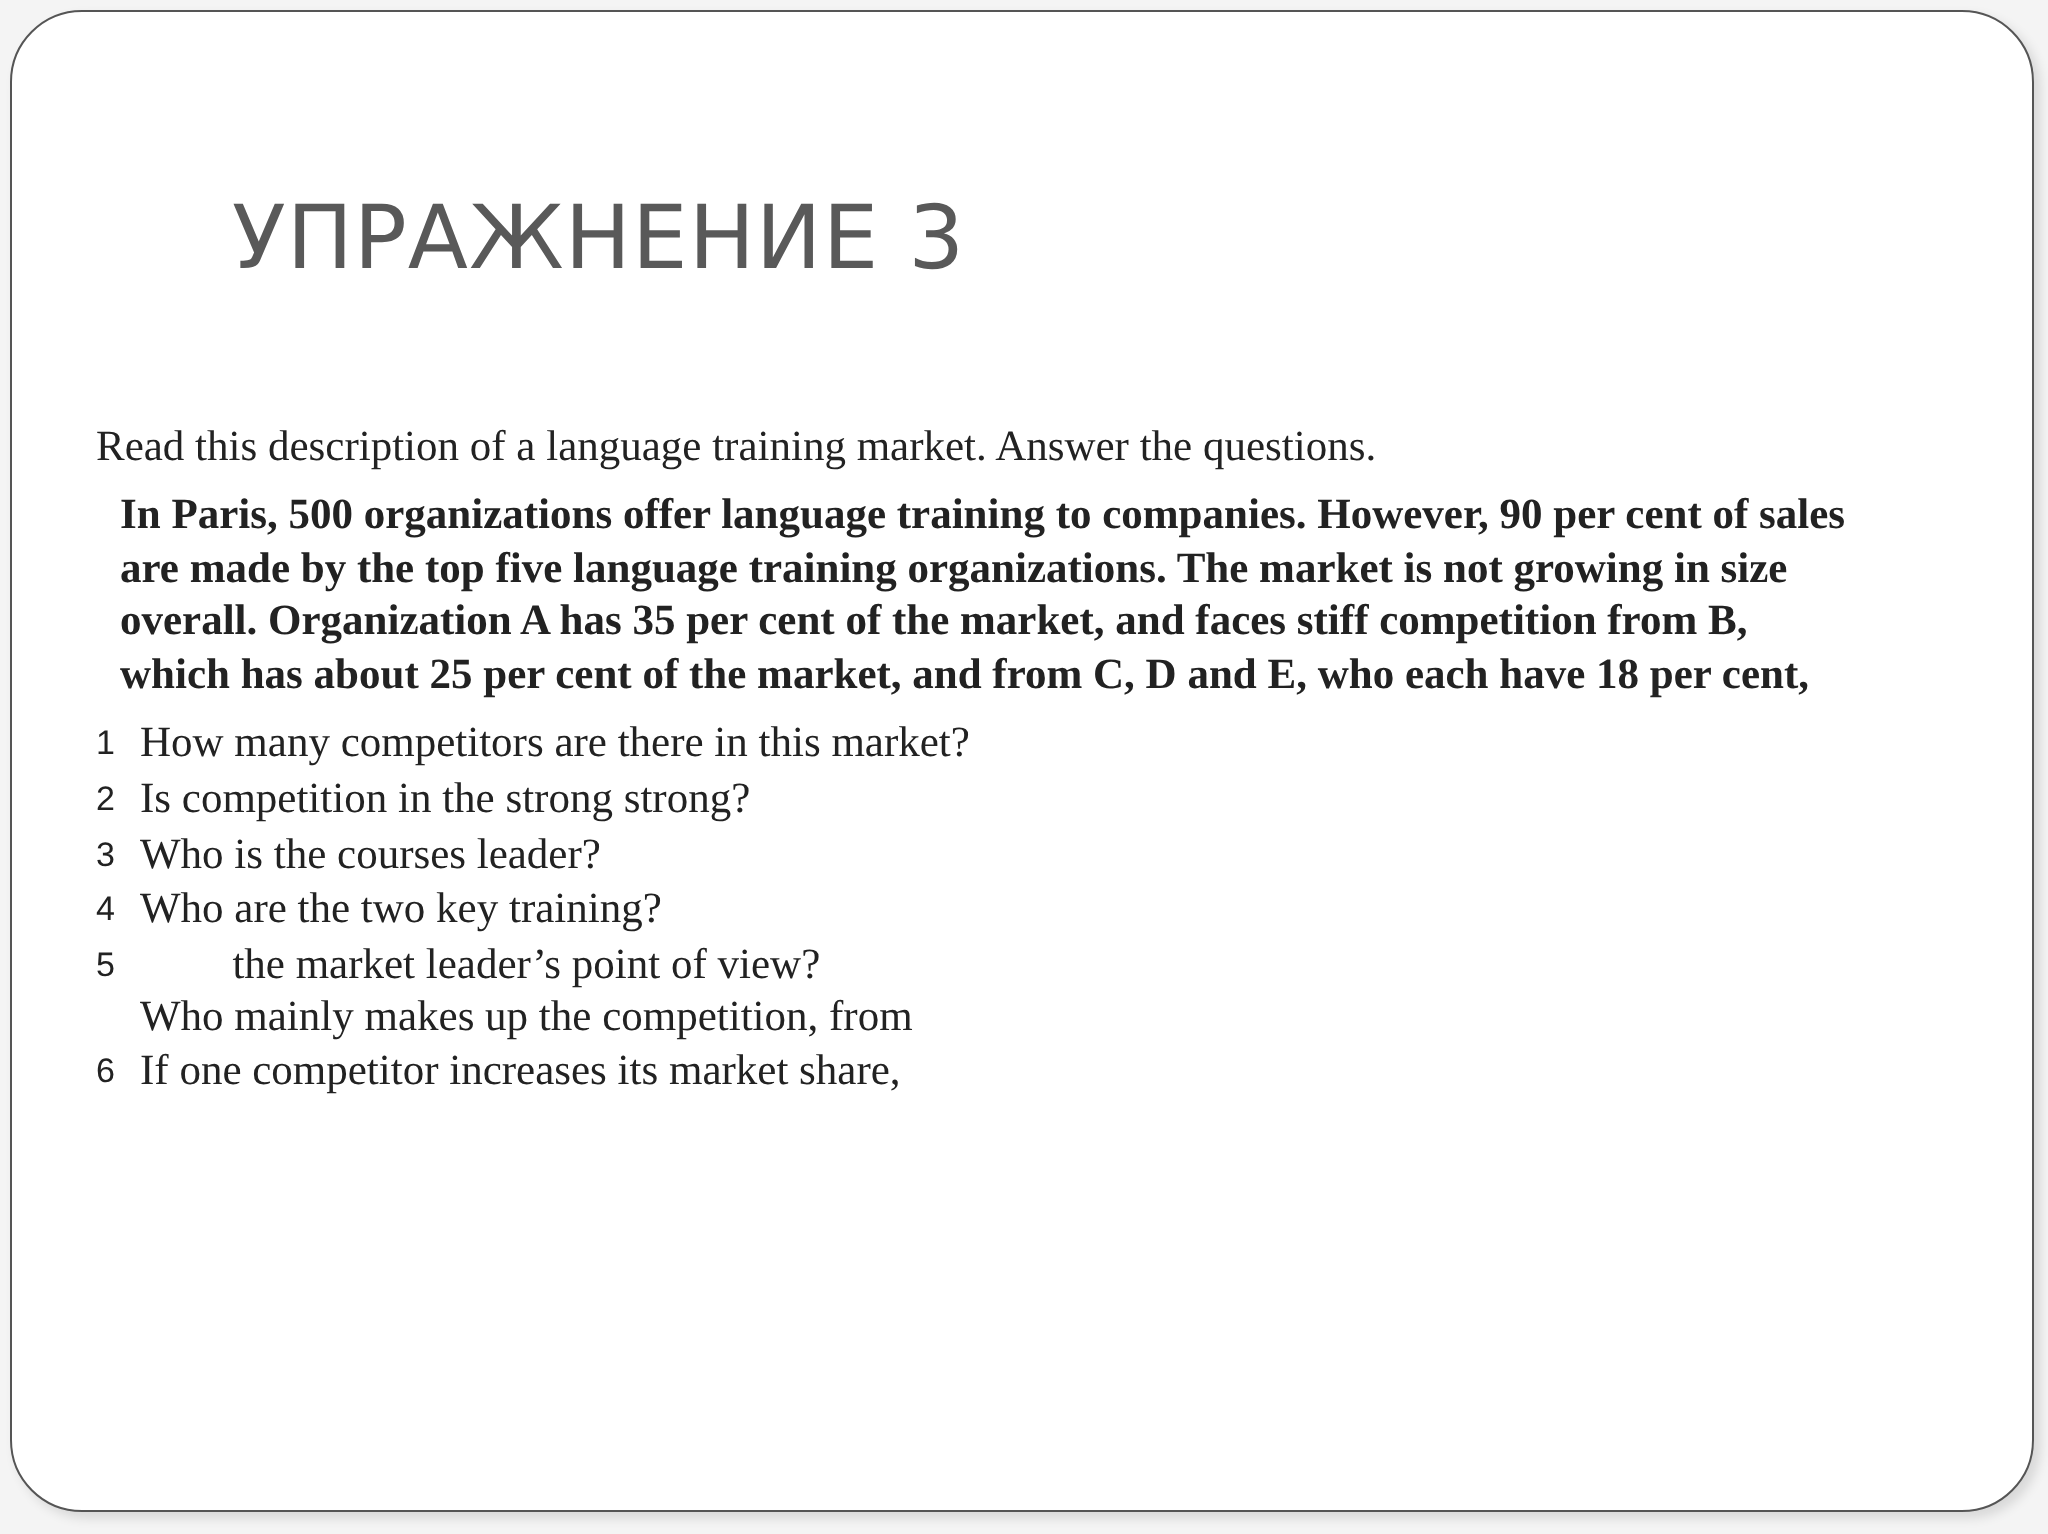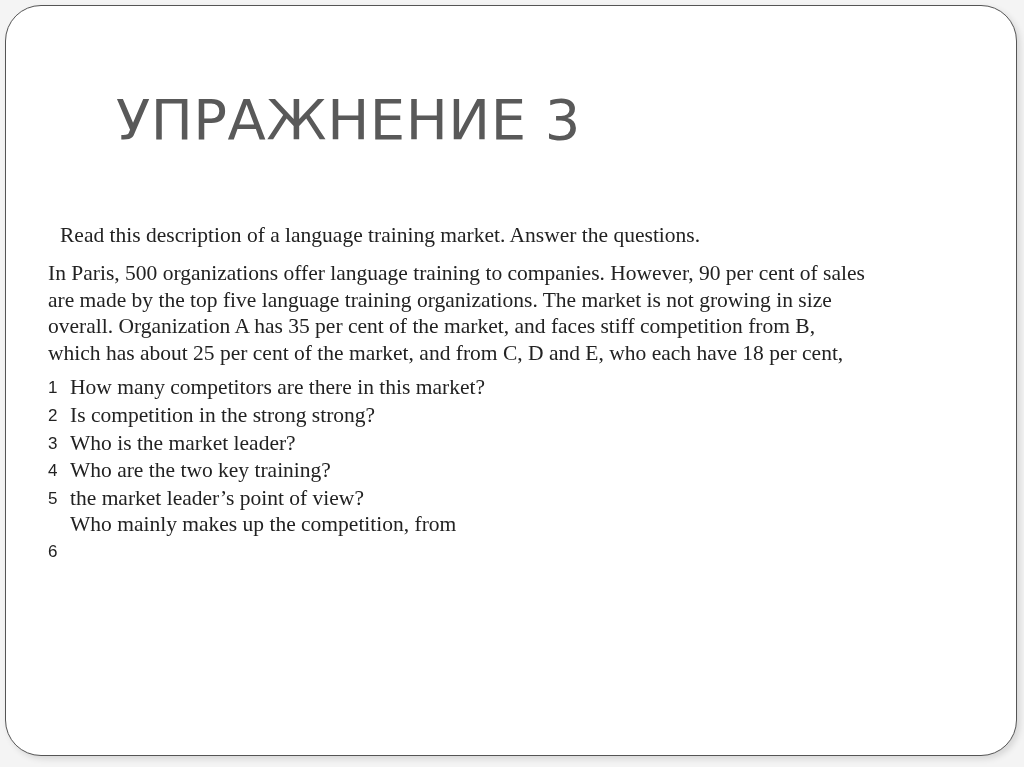--- a/index.html
+++ b/index.html
@@ -22,60 +22,61 @@
       box-shadow: 3px 3px 6px rgba(0,0,0,0.12);
       box-sizing: border-box;
     }
     .title {
       position: absolute;
       left: 110px;
       top: 84px;
       margin: 0;
       font-family: "DejaVu Sans", sans-serif;
       font-weight: normal;
-      font-size: 56px;
+      font-size: 44px;
       letter-spacing: 0.5px;
       color: #595959;
       line-height: 60px;
     }
     .content {
       position: absolute;
       left: 42px;
       top: 204px;
       width: 940px;
       font-family: "Liberation Serif", serif;
       font-size: 21.5px;
       color: #222222;
     }
     .intro {
-      margin: 12px;
+      margin: 0;
       line-height: 26px;
     }
     .para {
-      margin: 8px 0 0 0;
+      margin: 8px 0 0 12px;
       line-height: 26.6px;
+      font-weight: bold;
     }
     .para .line { display: block; white-space: nowrap; }
     .questions {
       list-style: none;
       margin: 8px 0 0 0;
       padding: 0;
     }
     .q {
       display: flex;
       line-height: 26.6px;
     }
     .q-num {
       width: 22px;
       flex: none;
       font-family: "Liberation Sans", sans-serif;
       font-size: 17px;
       padding-top: 1px;
     }
-    .q-text .line { display: block; white-space: nowrap; }
+    .q-text .line { display: block; white-space: nowrap; text-align: center; }
   </style>
 </head>
 <body>
 
 <div class="slide">
   <h1 class="title">УПРАЖНЕНИЕ 3</h1>
 
   <div class="content">
     <p class="intro">Read this description of a language training market. Answer the questions.</p>
 
@@ -95,36 +96,37 @@
       </li>
       <li class="q">
         <span class="q-num">2</span>
         <span class="q-text">
           <span class="line">Is competition in the strong strong?</span>
         </span>
       </li>
       <li class="q">
         <span class="q-num">3</span>
         <span class="q-text">
-          <span class="line">Who is the market leader?</span>
+          <span class="line">Who is the courses leader?</span>
         </span>
       </li>
       <li class="q">
         <span class="q-num">4</span>
         <span class="q-text">
           <span class="line">Who are the two key training?</span>
         </span>
       </li>
       <li class="q">
         <span class="q-num">5</span>
         <span class="q-text">
           <span class="line">the market leader’s point of view?</span>
           <span class="line">Who mainly makes up the competition, from</span>
         </span>
       </li>
       <li class="q">
         <span class="q-num">6</span>
         <span class="q-text">
+          <span class="line">If one competitor increases its market share,</span>
         </span>
       </li>
     </ol>
   </div>
 </div>
 
 </body></html>

